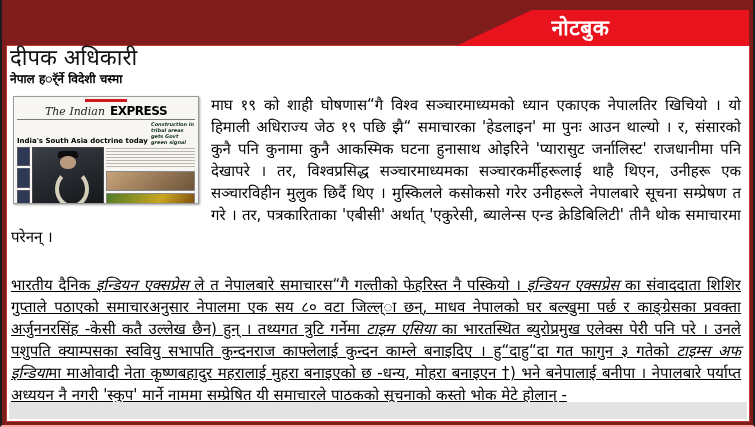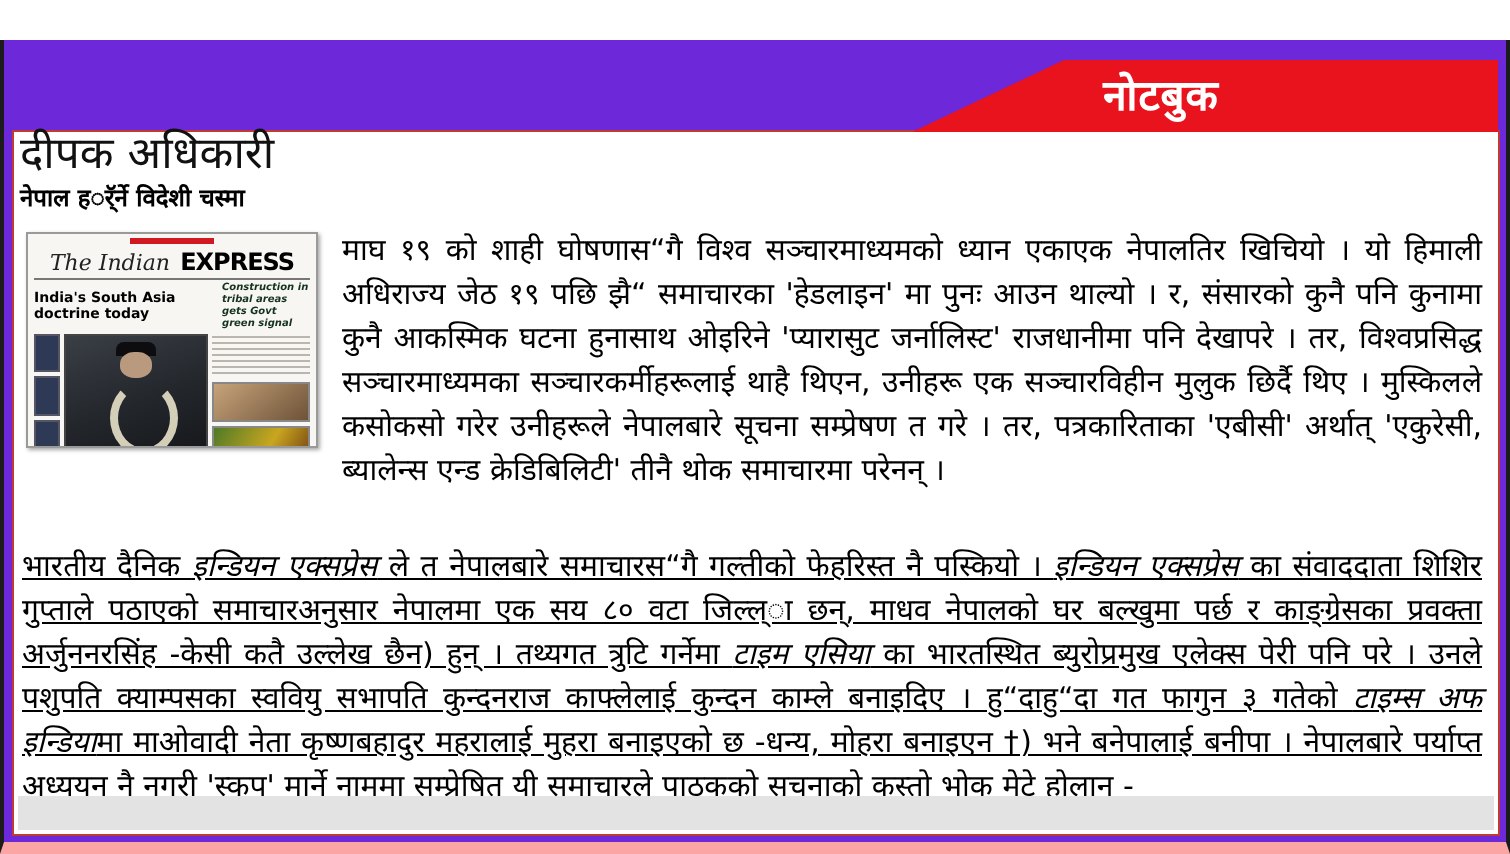--- a/index.html
+++ b/index.html
@@ -2,22 +2,22 @@
 <html><head>
 <meta charset="utf-8">
 <style>
   html,body{margin:0;padding:0;}
   body{
     width:755px;height:427px;position:relative;background:#ffffff;
     font-family:"DejaVu Sans","Liberation Sans",sans-serif;
     overflow:hidden;
   }
   .page{
-    position:absolute;inset:0;box-sizing:border-box;background:#6d28d9;
-    border-left:2px solid #1c1c1c;border-right:2px solid #1c1c1c;border-bottom:6px solid #fca5a5;margin-top:20px;
+    position:absolute;inset:0;box-sizing:border-box;background:#7f1d1d;
+    border-left:2px solid #1c1c1c;border-right:2px solid #1c1c1c;border-bottom:2px solid #fca5a5;
   }
   
   .banner{
     position:absolute;top:10px;right:4px;width:293px;height:36px;
     background:#e8131c;
     clip-path:polygon(76px 0,100% 0,100% 100%,0 100%);
     display:flex;align-items:center;justify-content:center;
     z-index:3;
   }
   .banner .banner-label{
@@ -32,31 +32,31 @@
   .header{padding:1px 6px 0 3px;}
   .author{font-size:22px;color:#111;line-height:21px;}
   .title{font-size:12px;color:#000;font-weight:bold;line-height:22px;}
   .content{padding:4px 8px 0 4px;}
   .body-text{
     font-size:15px;line-height:22px;color:#000;text-align:justify;
   }
   .para2{margin-top:26px;clear:left;text-decoration:underline;}
   
   .np{
-    float:left;width:146px;height:108px;margin:2px 12px 2px 2px;
+    float:left;width:186px;height:108px;margin:2px 12px 2px 2px;
     background:#f7f6f2;border:1px solid #9a9a9a;box-sizing:border-box;
     box-shadow:1px 1px 2px rgba(0,0,0,0.35);
     position:relative;overflow:hidden;padding:2px 3px;
   }
   .np-redbar{width:42px;height:3px;background:#d01920;margin:0 auto 1px auto;}
   .np-mast{text-align:center;white-space:nowrap;line-height:13px;}
   .np-mast .np-the{font-family:"DejaVu Serif","Liberation Serif",serif;font-style:italic;font-size:11px;color:#222;}
   .np-mast .np-express{font-family:"DejaVu Sans","Liberation Sans",sans-serif;font-weight:bold;font-size:12px;color:#000;letter-spacing:-0.5px;}
   .np-rule{height:1px;background:#777;margin:1px 0;}
-  .np-headrow{display:flex;gap:3px;align-items:center;}
+  .np-headrow{display:flex;gap:3px;align-items:flex-end;}
   .np-headline{font-weight:bold;font-size:7px;line-height:8px;color:#000;flex:1;}
   .np-sidehead{font-weight:bold;font-style:italic;font-size:5px;line-height:6px;color:#14321e;width:44px;}
   .np-main{display:flex;gap:2px;margin-top:2px;height:62px;}
   .np-thumbcol{display:flex;flex-direction:column;gap:2px;width:13px;}
   .np-thumb{flex:1;background:#2e3a55;border:1px solid #556;}
   .np-photo{
     width:72px;height:100%;position:relative;
     background:linear-gradient(160deg,#3a3f46 0%,#23262b 55%,#15171a 100%);
     border:1px solid #444;box-sizing:border-box;
   }

